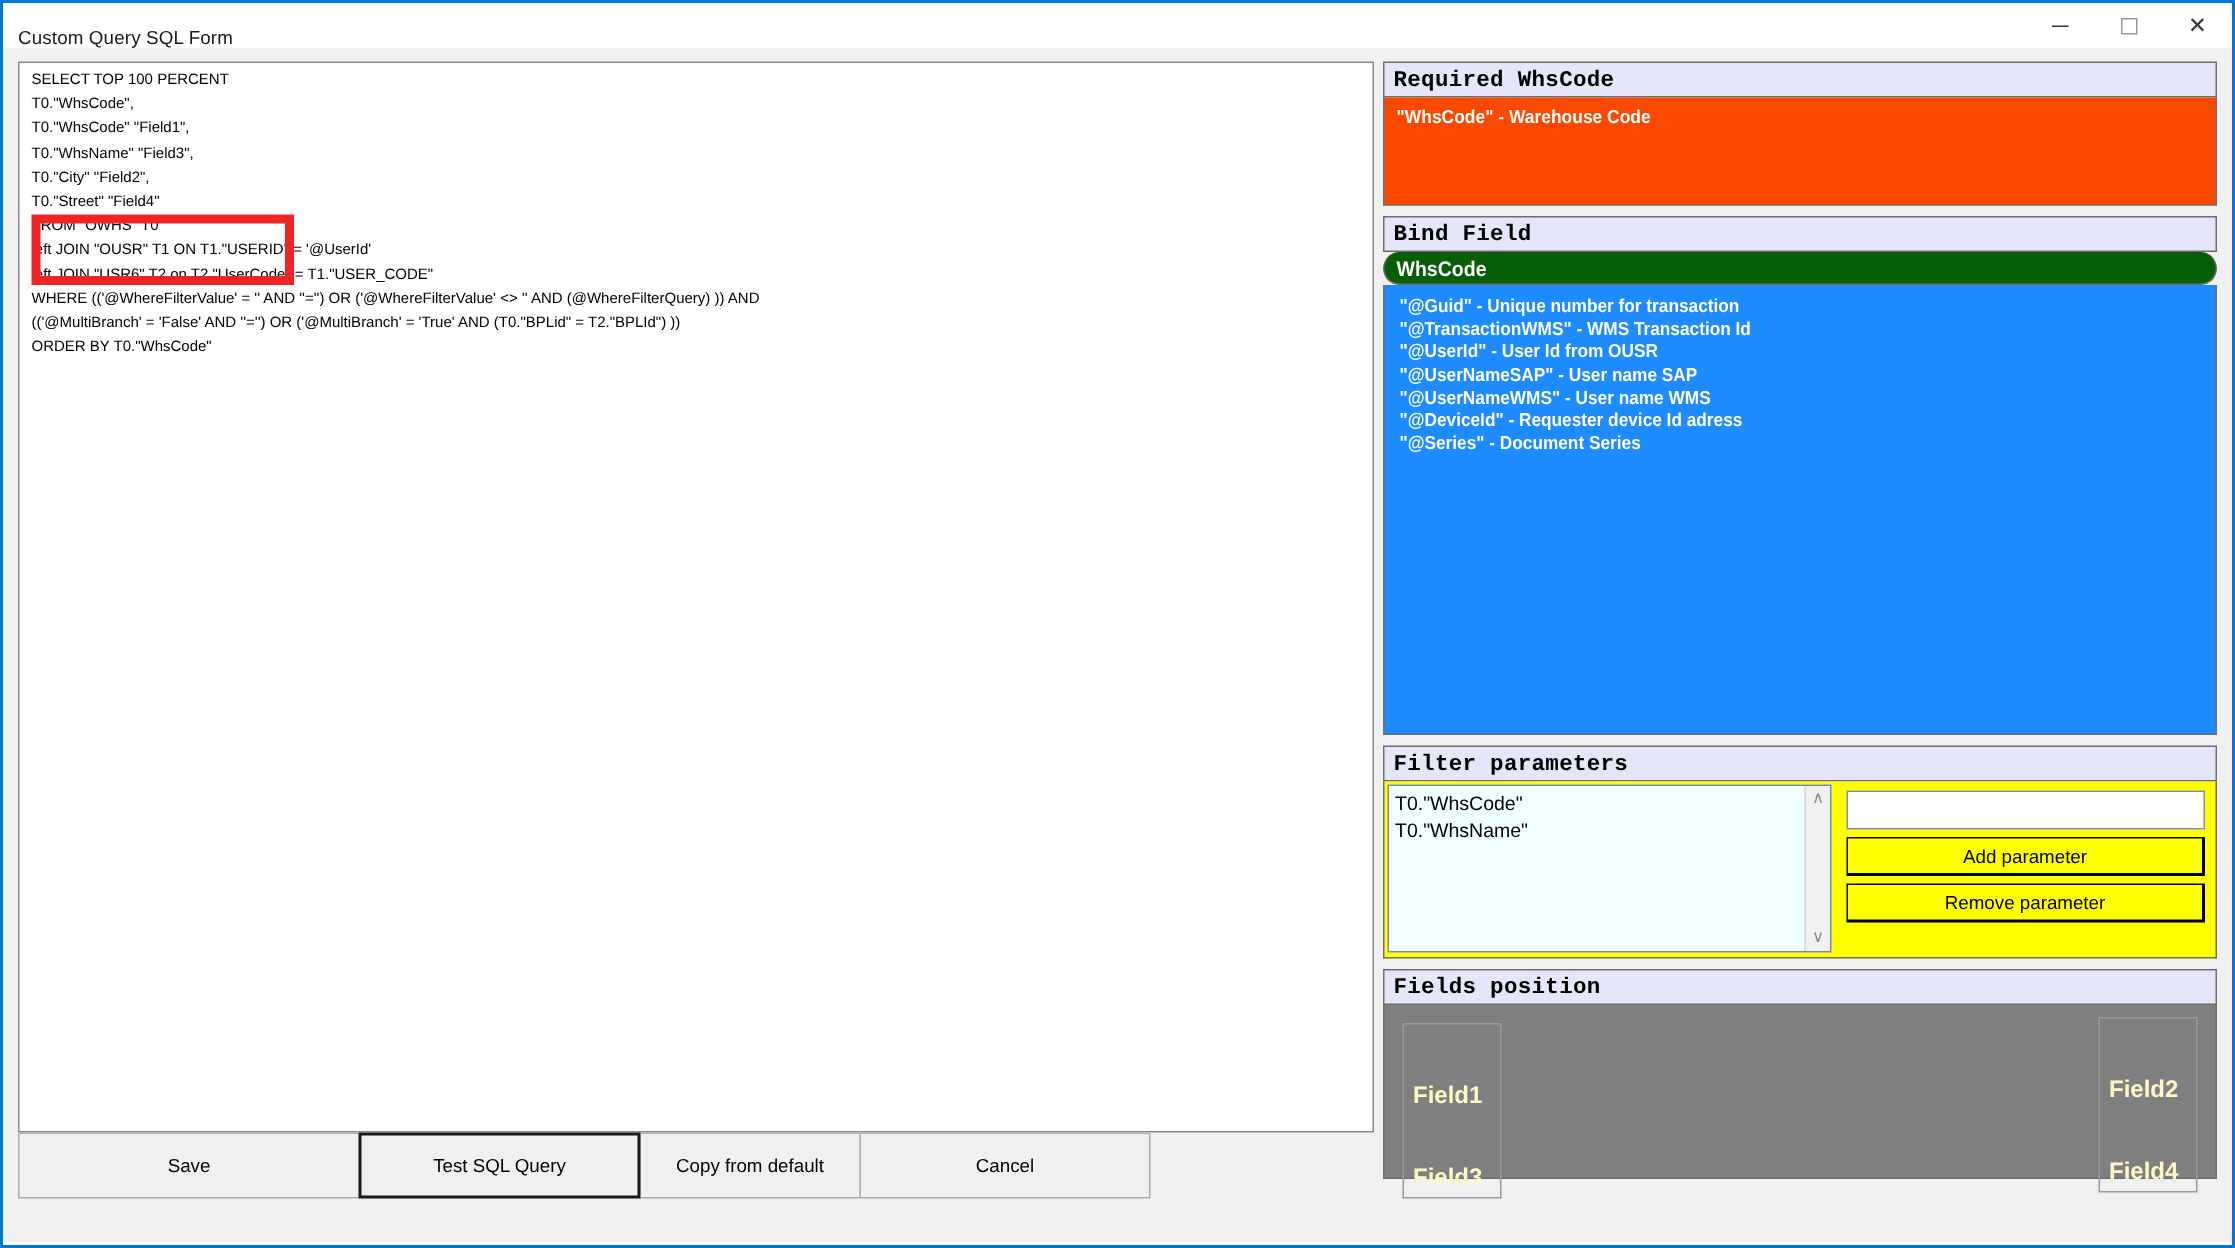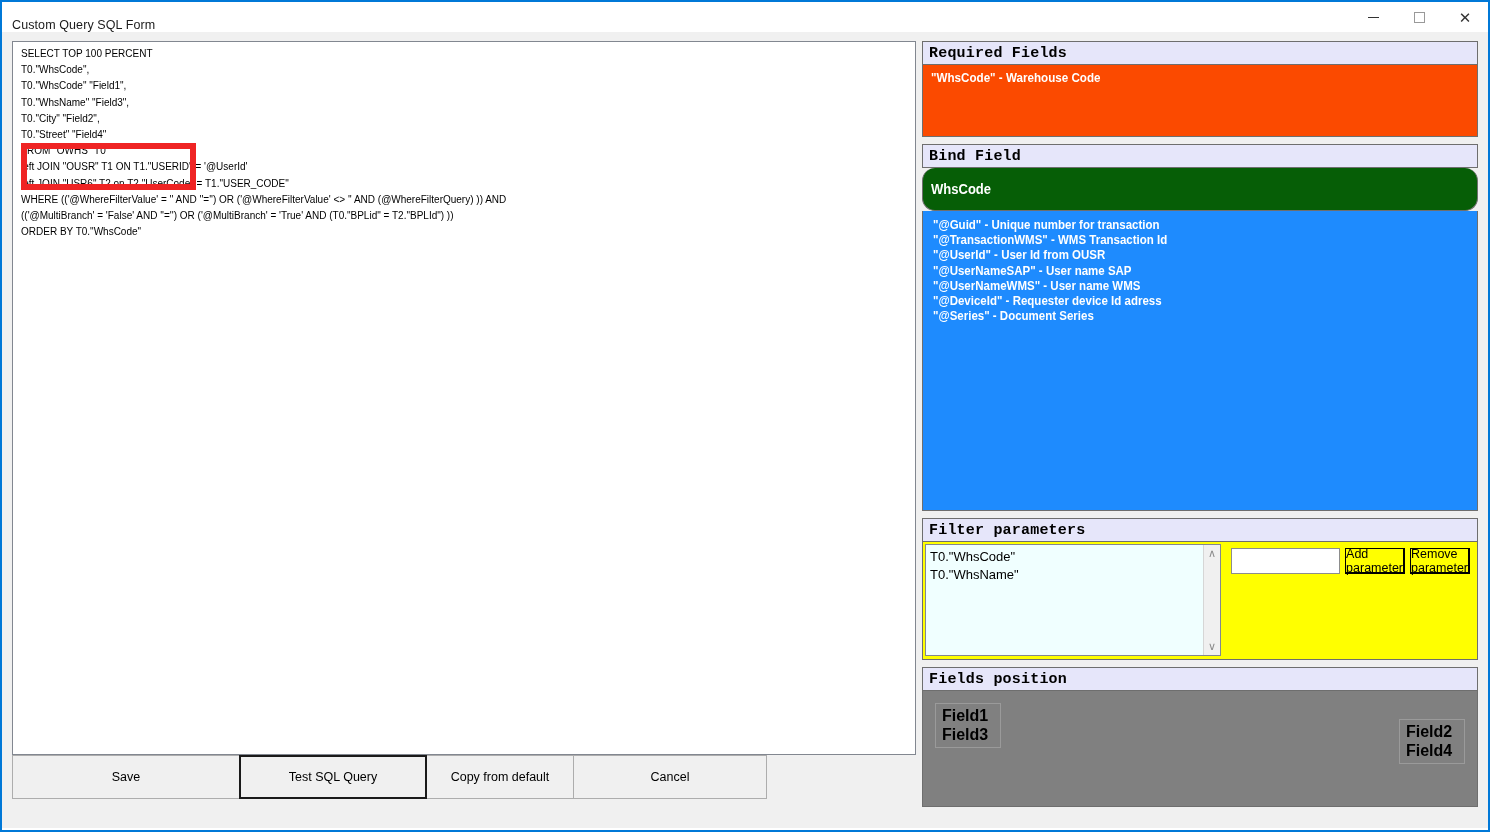--- a/index.html
+++ b/index.html
@@ -118,21 +118,21 @@
     color: #ffffff;
     font-size: 12.5px;
     font-weight: bold;
     font-family: "Liberation Sans Narrow", "Liberation Sans", sans-serif;
     transform: scaleX(.93);
     transform-origin: left center;
   }
 
   .bind-body {
     background: #065e06;
-    height: 43px;
+    height: 22px;
     display: flex; align-items: center;
     padding-left: 8px;
     border-radius: 13px;
   }
   .bind-value {
     color: #ffffff; font-size: 14px; font-weight: bold;
     font-family: "Liberation Sans Narrow", "Liberation Sans", sans-serif;
     transform: scaleX(.93); transform-origin: left center;
   }
 
@@ -180,21 +180,21 @@
     justify-content: space-between;
     align-items: center;
   }
   .vscroll .chev {
     font-size: 11px; color: #8b8b8b; line-height: 1;
     padding: 3px 0;
   }
   .filter-right {
     flex: 1; height: 112px;
     padding: 4px 5px 0 10px;
-    display: flex; flex-direction: row; gap: 5px;
+    display: flex; flex-direction: column; gap: 5px;
   }
   .param-input {
     height: 26px;
     background: #ffffff;
     border: 1px solid #8d8d8d;
     width: 100%;
     font-size: 12.5px;
     padding: 0 4px;
     outline: none;
     font-family: "Liberation Sans", sans-serif;
@@ -218,24 +218,24 @@
     position: relative;
     padding: 9px;
   }
   .field-box {
     position: absolute;
     border: 1px solid #9a9a9a;
     padding: 2px 6px 3px 6px;
     min-width: 66px;
   }
   .field-box.left { left: 12px; top: 12px; }
-  .field-box.right { right: 12px; top: 28px; }
+  .field-box.right { right: 12px; top: 8px; }
   .field-line {
-    color: #000000; font-size: 16px; font-weight: bold;
-    line-height: 19px; white-space: nowrap;
+    color: #fef9c3; font-size: 16px; font-weight: bold;
+    line-height: 19px; white-space: nowrap; margin-top: 36px;
   }
 
   .mt { margin-top: 7px; }
 </style>
 </head>
 <body>
 
 <div class="titlebar">
   <div class="title-text">Custom Query SQL Form</div>
   <div class="win-controls">
@@ -271,21 +271,21 @@
 
   <div class="btnbar">
     <div class="bar-btn w1">Save</div>
     <div class="bar-btn w4 focused">Test SQL Query</div>
     <div class="bar-btn w3">Copy from default</div>
     <div class="bar-btn w5">Cancel</div>
   </div>
 
   <div class="right-col">
 
-    <div class="panel-header">Required Fields</div>
+    <div class="panel-header">Required WhsCode</div>
     <div class="panel-body req-body">
       <div class="req-item">"WhsCode" - Warehouse Code</div>
     </div>
 
     <div class="panel-header mt">Bind Field</div>
     <div class="panel-body bind-body">
       <div class="bind-value">WhsCode</div>
     </div>
 
     <div class="panel-body params-body" id="params-list">

